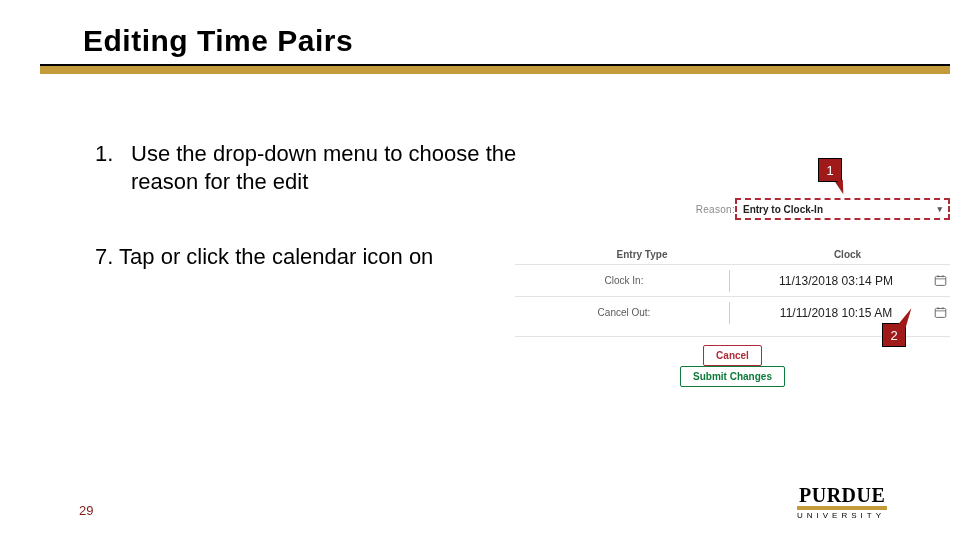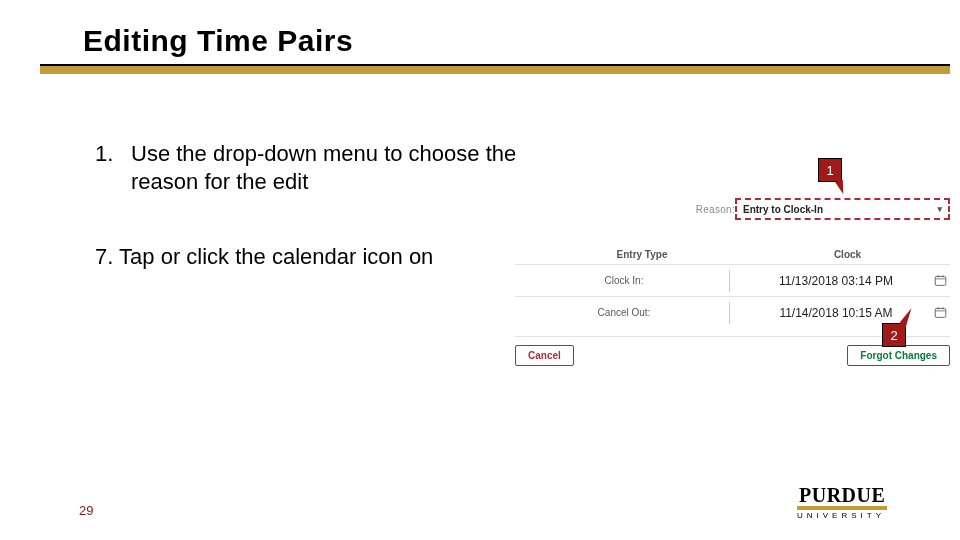--- a/index.html
+++ b/index.html
@@ -110,20 +110,21 @@
   }
   .cal-icon svg { width: 13px; height: 13px; }
 
   .submit-row {
     display: flex;
     justify-content: space-between;
     align-items: center;
     margin-top: 8px;
     padding-top: 8px;
     border-top: 1px solid #e2e2e2;
+    flex-direction: column;
   }
   .btn-cancel {
     border: 1px solid #b02a37;
     color: #b02a37;
     font-size: 10px;
     font-weight: 600;
     padding: 4px 12px;
     background: #fff;
     border-radius: 2px;
   }
@@ -255,36 +256,36 @@
               <line x1="5" y1="1.5" x2="5" y2="4" stroke="#666" stroke-width="1.2"></line>
               <line x1="11" y1="1.5" x2="11" y2="4" stroke="#666" stroke-width="1.2"></line>
             </svg>
         </span>
       </div>
     </div>
 
     <div class="erow">
       <div class="cell-type">Cancel Out:</div>
       <div class="cell-sep"></div>
-      <div class="cell-time">11/14/2018 10:15 AM</div>
+      <div class="cell-time">11/11/2018 10:15 AM</div>
       <div class="cell-icon">
         <span class="cal-icon">
           <svg viewBox="0 0 16 16">
               <rect x="1.5" y="3" width="13" height="11" rx="1.5" fill="none" stroke="#666" stroke-width="1.2"></rect>
               <line x1="1.5" y1="6" x2="14.5" y2="6" stroke="#666" stroke-width="1"></line>
               <line x1="5" y1="1.5" x2="5" y2="4" stroke="#666" stroke-width="1.2"></line>
               <line x1="11" y1="1.5" x2="11" y2="4" stroke="#666" stroke-width="1.2"></line>
             </svg>
         </span>
       </div>
     </div>
 
     <div class="submit-row">
       <div class="btn-cancel">Cancel</div>
-      <div class="btn-submit">Forgot Changes</div>
+      <div class="btn-submit">Submit Changes</div>
     </div>
   </div>
 
   <div class="callout callout-1">1</div>
   <div class="callout-tail tail1"></div>
   <div class="callout callout-2">2</div>
   <div class="callout-tail tail2"></div>
 
   <div class="page-number">29</div>
 

